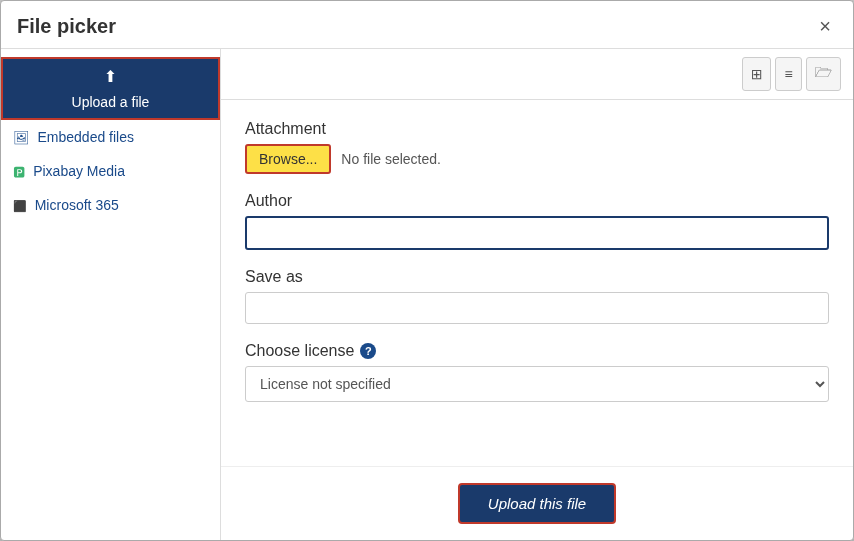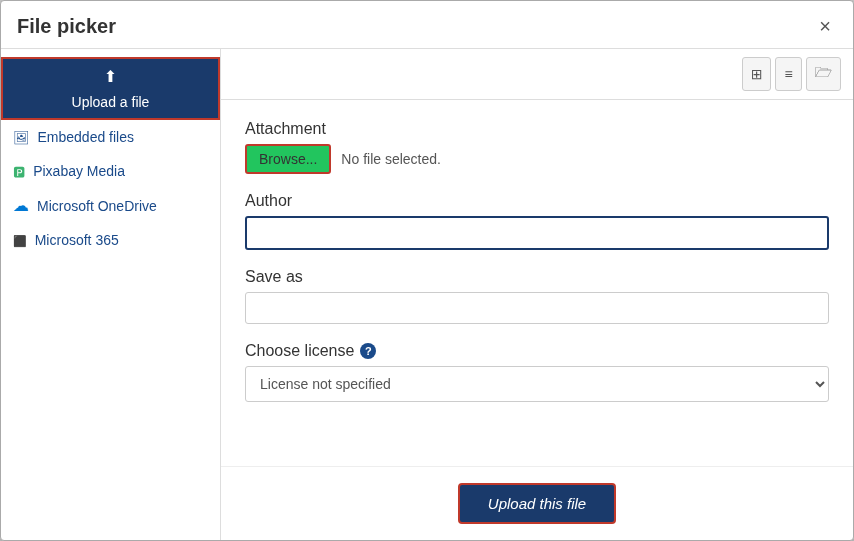--- a/index.html
+++ b/index.html
@@ -105,21 +105,21 @@
       margin-bottom: 6px;
       color: #333;
       font-size: 16px;
     }
     .attachment-row {
       display: flex;
       align-items: center;
       gap: 10px;
     }
     .browse-btn {
-      background: #22c55e;
+      background: #fde047;
       border: 2px solid #c0392b;
       border-radius: 3px;
       padding: 5px 12px;
       cursor: pointer;
       font-size: 14px;
       color: #333;
     }
     .no-file-text {
       color: #555;
       font-size: 14px;
@@ -214,24 +214,20 @@
       <div class="sidebar-item">
         <span class="sidebar-icon icon-embed"></span>
         <span>Embedded files</span>
       </div>
 
       <div class="sidebar-item">
         <span class="sidebar-icon icon-pixabay"></span>
         <span>Pixabay Media</span>
       </div>
 
-      <div class="sidebar-item">
-        <span class="sidebar-icon icon-onedrive"></span>
-        <span>Microsoft OneDrive</span>
-      </div>
 
       <div class="sidebar-item">
         <span class="sidebar-icon icon-365"></span>
         <span>Microsoft 365</span>
       </div>
     </div>
 
     <div class="main-content">
 
       <div class="toolbar">

